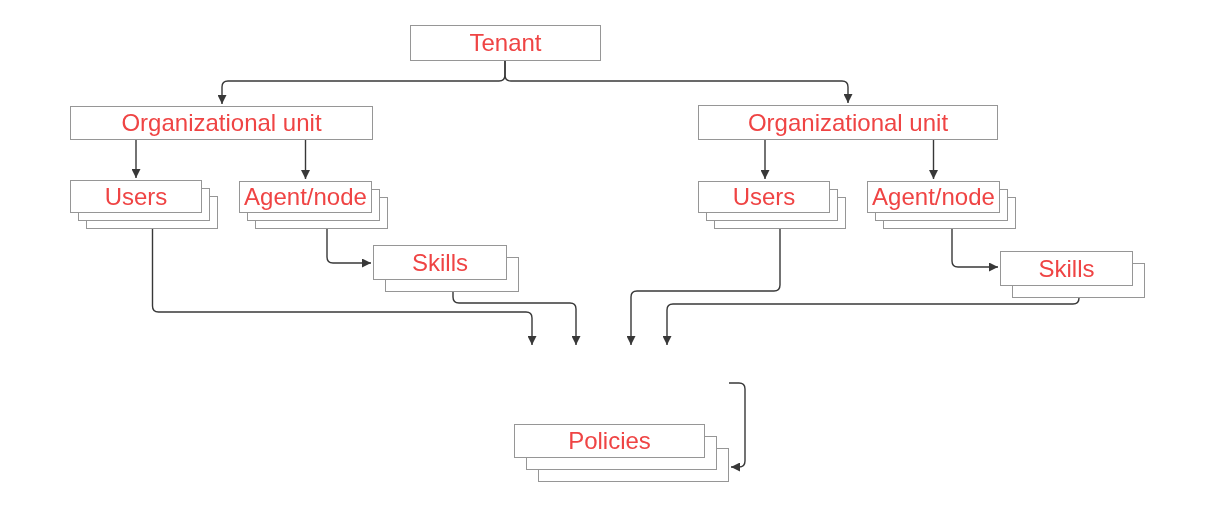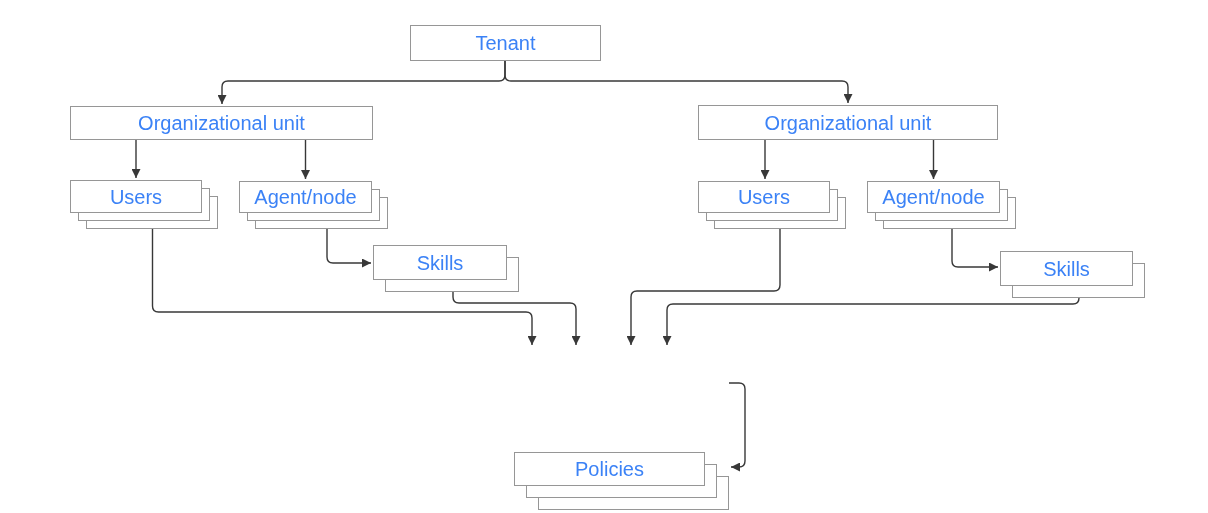--- a/index.html
+++ b/index.html
@@ -24,37 +24,37 @@
   .node.off8 .b1{left:8px;top:8px;}
   .node.off8 .b2{left:16px;top:16px;}
   
   .node.off12 .b1{left:12px;top:12px;}
   .node.off12 .b2{left:24px;top:24px;}
   .front{
     left:0;top:0;
     display:flex;align-items:center;justify-content:center;
   }
   .lbl{
-    font-size:20px;
-    color:#3b82f6;
+    font-size:24px;
+    color:#ef4444;
     white-space:nowrap;
     line-height:1;
   }
   
   #n-tenant      {left:410px;top:25px; width:191px;height:36px;}
   #n-org-left    {left:70px; top:106px;width:303px;height:34px;}
   #n-org-right   {left:698px;top:105px;width:300px;height:35px;}
   #n-users-left  {left:70px; top:180px;width:132px;height:33px;}
   #n-agent-left  {left:239px;top:181px;width:133px;height:32px;}
   #n-users-right {left:698px;top:181px;width:132px;height:32px;}
   #n-agent-right {left:867px;top:181px;width:133px;height:32px;}
   #n-skills-left {left:373px;top:245px;width:134px;height:35px;}
   #n-skills-right{left:1000px;top:251px;width:133px;height:35px;}
   #n-roles       {left:514px;top:347px;width:191px;height:34px;}
-  #n-policies    {left:514px;top:452px;width:191px;height:34px;}
+  #n-policies    {left:514px;top:424px;width:191px;height:34px;}
   .edge{fill:none;stroke:#383838;stroke-width:1.4px;}
 </style>
 </head>
 <body>
 
 <div class="canvas">
 
   <svg class="wires" width="1208" height="513" viewBox="0 0 1208 513">
     <defs>
       <marker id="arw" viewBox="0 0 10 10" refX="10" refY="5" markerWidth="10" markerHeight="9" orient="auto-start-reverse" markerUnits="userSpaceOnUse">

